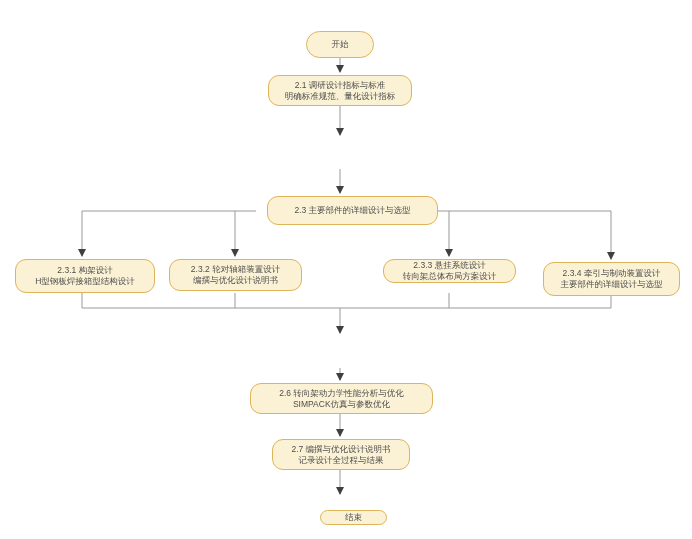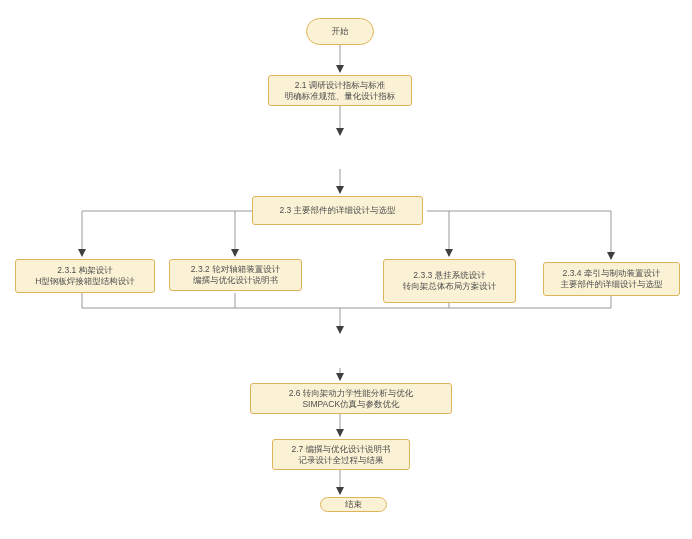--- a/index.html
+++ b/index.html
@@ -14,29 +14,29 @@
     overflow:hidden;
   }
   #wires{position:absolute;left:0;top:0;width:692px;height:539px;}
   .wire{stroke:var(--line,#999999);stroke-width:1;fill:none;}
   .arrowhead{fill:var(--arrow,#3f3f3f);}
   .node{
     position:absolute;
     box-sizing:border-box;
     background:var(--node-fill,#fbf2d5);
     border:1px solid var(--node-border,#ddb45a);
-    border-radius:3px;
+    border-radius:11px;
     display:flex;flex-direction:column;
     align-items:center;justify-content:center;
     text-align:center;
     color:var(--text,#4d4d4d);
     font-size:8.5px;line-height:11px;
     cursor:default;
   }
-  .node.pill{border-radius:14px;}
+  .node.pill{border-radius:14px;margin-top:13px;}
   .node div{white-space:nowrap;}
 </style>
 </head>
 <body>
 
 <div id="canvas">
 
   <svg id="wires">
     <defs>
       <marker id="arrow" viewBox="0 0 8 8" refX="7" refY="4" markerWidth="8" markerHeight="8" orient="auto" markerUnits="userSpaceOnUse">
@@ -66,46 +66,46 @@
   <div class="node pill" style="left:306px;top:18px;width:68px;height:27px">
     <div>开始</div>
   </div>
 
   <div class="node" style="left:268px;top:75px;width:144px;height:31px">
     <div>2.1 调研设计指标与标准</div>
     <div>明确标准规范、量化设计指标</div>
   </div>
 
 
-  <div class="node" style="left:252px;top:196px;width:171px;height:29px">
+  <div class="node" style="left:267px;top:196px;width:171px;height:29px">
     <div>2.3 主要部件的详细设计与选型</div>
   </div>
 
   <div class="node" style="left:15px;top:259px;width:140px;height:34px">
     <div>2.3.1 构架设计</div>
     <div>H型钢板焊接箱型结构设计</div>
   </div>
 
   <div class="node" style="left:169px;top:259px;width:133px;height:32px">
     <div>2.3.2 轮对轴箱装置设计</div>
     <div>编撰与优化设计说明书</div>
   </div>
 
-  <div class="node" style="left:383px;top:259px;width:133px;height:44px">
+  <div class="node" style="left:383px;top:259px;width:133px;height:24px">
     <div>2.3.3 悬挂系统设计</div>
     <div>转向架总体布局方案设计</div>
   </div>
 
   <div class="node" style="left:543px;top:262px;width:137px;height:34px">
     <div>2.3.4 牵引与制动装置设计</div>
     <div>主要部件的详细设计与选型</div>
   </div>
 
 
-  <div class="node" style="left:250px;top:383px;width:202px;height:31px">
+  <div class="node" style="left:250px;top:383px;width:183px;height:31px">
     <div>2.6 转向架动力学性能分析与优化</div>
     <div>SIMPACK仿真与参数优化</div>
   </div>
 
   <div class="node" style="left:272px;top:439px;width:138px;height:31px">
     <div>2.7 编撰与优化设计说明书</div>
     <div>记录设计全过程与结果</div>
   </div>
 
   <div class="node pill" style="left:320px;top:497px;width:67px;height:15px">

